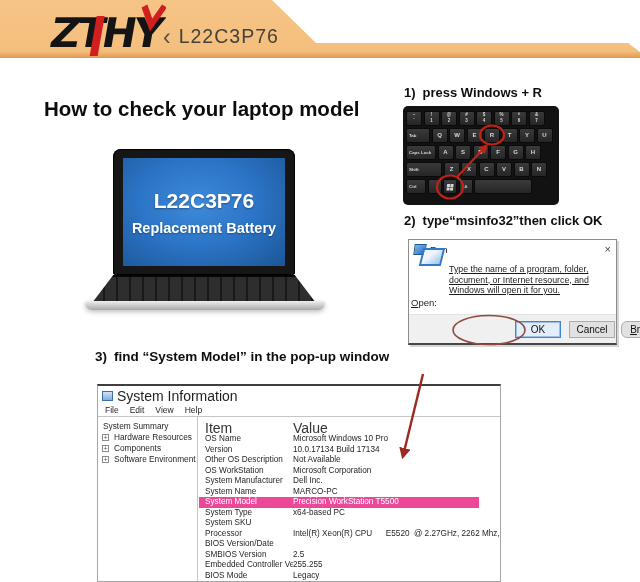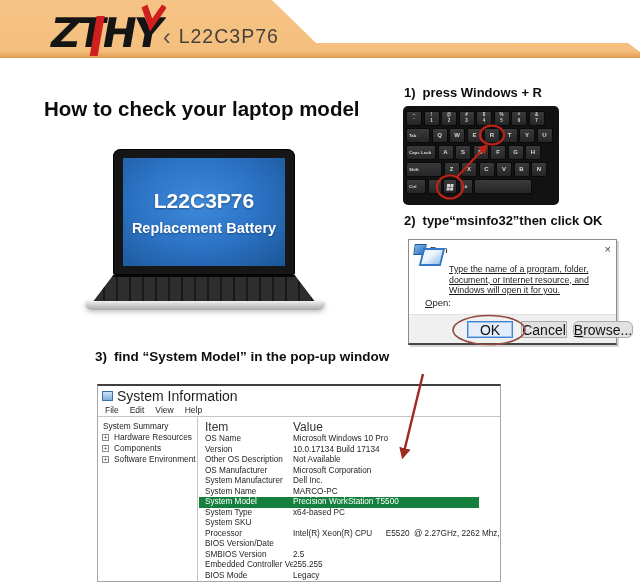--- a/index.html
+++ b/index.html
@@ -65,31 +65,31 @@
   .run-tb{height:17px;display:flex;align-items:center;padding:1px 5px 0;}
   .run-ico{width:10px;height:9px;background:linear-gradient(135deg,#79b6e8,#2f6fc0);
     border:1px solid #24578f;transform:skewX(-8deg);margin-right:4px;}
   .run-title{font-size:9.5px;}
   .run-x{margin-left:auto;font-size:11px;color:#444;line-height:11px;}
   .run-body{position:relative;padding:6px 8px 0 40px;line-height:10.5px;font-size:8.8px;text-decoration:underline;}
   .run-big-ico{position:absolute;left:12px;top:8px;width:18px;height:14px;
     border:2px solid #3279c8;transform:skewX(-14deg);
     background:linear-gradient(135deg,#eef5fc 40%,#9cc3e8);}
   .run-open{position:absolute;left:0;top:57px;width:100%;display:flex;align-items:center;}
-  .run-open-label{margin-left:16px;font-size:9.5px;display:block;}
+  .run-open-label{margin-left:2px;font-size:9.5px;display:block;}
   .run-open-label::first-letter{text-decoration:underline;}
   .run-combo{margin-left:9px;width:152px;height:15px;border:1px solid #6e6e6e;display:flex;
     align-items:center;position:relative;background:#fff;box-sizing:border-box;}
   .run-sel{background:#0078d7;color:#fff;font-size:9px;padding:1px 3px;margin-left:1px;}
   .run-chev{position:absolute;right:3px;color:#666;font-size:8px;}
   .run-btns{position:absolute;left:0;right:0;bottom:0;height:28px;background:#f0f0f0;
     border-top:1px solid #e2e2e2;}
-  .rbtn{position:absolute;top:6px;height:17px;font-size:14px;display:flex;align-items:center;
+  .rbtn{position:absolute;top:6px;height:17px;font-size:10px;display:flex;align-items:center;
     justify-content:center;background:#e1e1e1;border:1px solid #acacac;box-sizing:border-box;
-    color:#111;}
+    color:#111;margin-left:48px;}
   .rbtn span{display:block;}
   .rbtn.ok{left:58px;width:46px;background:#e4eefb;border:1px solid #3f85d6;
     box-shadow:inset 0 0 0 1px #9cc0ea;}
   .rbtn.cancel{left:112px;width:46px;}
   .rbtn.browse{left:164px;width:60px;border-radius:6px;}
   .rbtn.browse span::first-letter{text-decoration:underline;}
 
   
   .si{position:absolute;left:97px;top:384px;width:404px;height:198px;background:#fff;
     border:1px solid #a6a6a6;border-top:2px solid #3f3f3f;box-sizing:border-box;
@@ -102,25 +102,25 @@
   .si-panes{position:absolute;left:0;right:0;top:30px;bottom:0;border-top:1px solid #c6c6c6;}
   .si-left{position:absolute;left:0;top:0;bottom:0;width:100px;border-right:1px solid #c6c6c6;
     padding-top:4px;box-sizing:border-box;}
   .si-root{font-size:8.3px;padding-left:5px;height:11px;line-height:11px;}
   .si-node{font-size:8.3px;padding-left:16px;height:11px;line-height:11px;position:relative;
     white-space:nowrap;}
   .si-plus{position:absolute;left:4px;top:1.5px;width:7px;height:7px;border:1px solid #8a8a8a;
     font-size:7px;line-height:5px;text-align:center;color:#555;box-sizing:border-box;}
   .si-right{position:absolute;left:101px;right:0;top:0;bottom:0;padding-top:4px;
     box-sizing:border-box;}
-  .si-hrow{display:flex;height:13px;line-height:12px;font-size:12px;color:#333;}
+  .si-hrow{display:flex;height:13px;line-height:12px;font-size:14px;color:#333;align-items:center;}
   .si-row{display:flex;height:10.5px;line-height:10.5px;font-size:8.2px;white-space:nowrap;}
   .si-item{width:94px;padding-left:6px;flex:0 0 auto;overflow:hidden;box-sizing:border-box;}
   .si-val{flex:1;white-space:pre;overflow:hidden;}
-  .si-row.hl{background:#15803d;color:#fff;width:280px;}
+  .si-row.hl{background:#ec4899;color:#fff;width:280px;}
 
   .overlay{position:absolute;left:0;top:0;pointer-events:none;z-index:40;}
 </style>
 </head>
 <body>
 
 <div class="page">
 
   <div class="banner"></div>
   <svg class="logo-svg" viewBox="0 0 128 54">
@@ -293,21 +293,21 @@
           </div>
         <div class="si-row">
             <span class="si-item">Version</span>
             <span class="si-val">10.0.17134 Build 17134</span>
           </div>
         <div class="si-row">
             <span class="si-item">Other OS Description</span>
             <span class="si-val">Not Available</span>
           </div>
         <div class="si-row">
-            <span class="si-item">OS Manufacturer</span>
+            <span class="si-item">OS WorkStation</span>
             <span class="si-val">Microsoft Corporation</span>
           </div>
         <div class="si-row">
             <span class="si-item">System Manufacturer</span>
             <span class="si-val">Dell Inc.</span>
           </div>
         <div class="si-row">
             <span class="si-item">System Name</span>
             <span class="si-val">MARCO-PC</span>
           </div>

